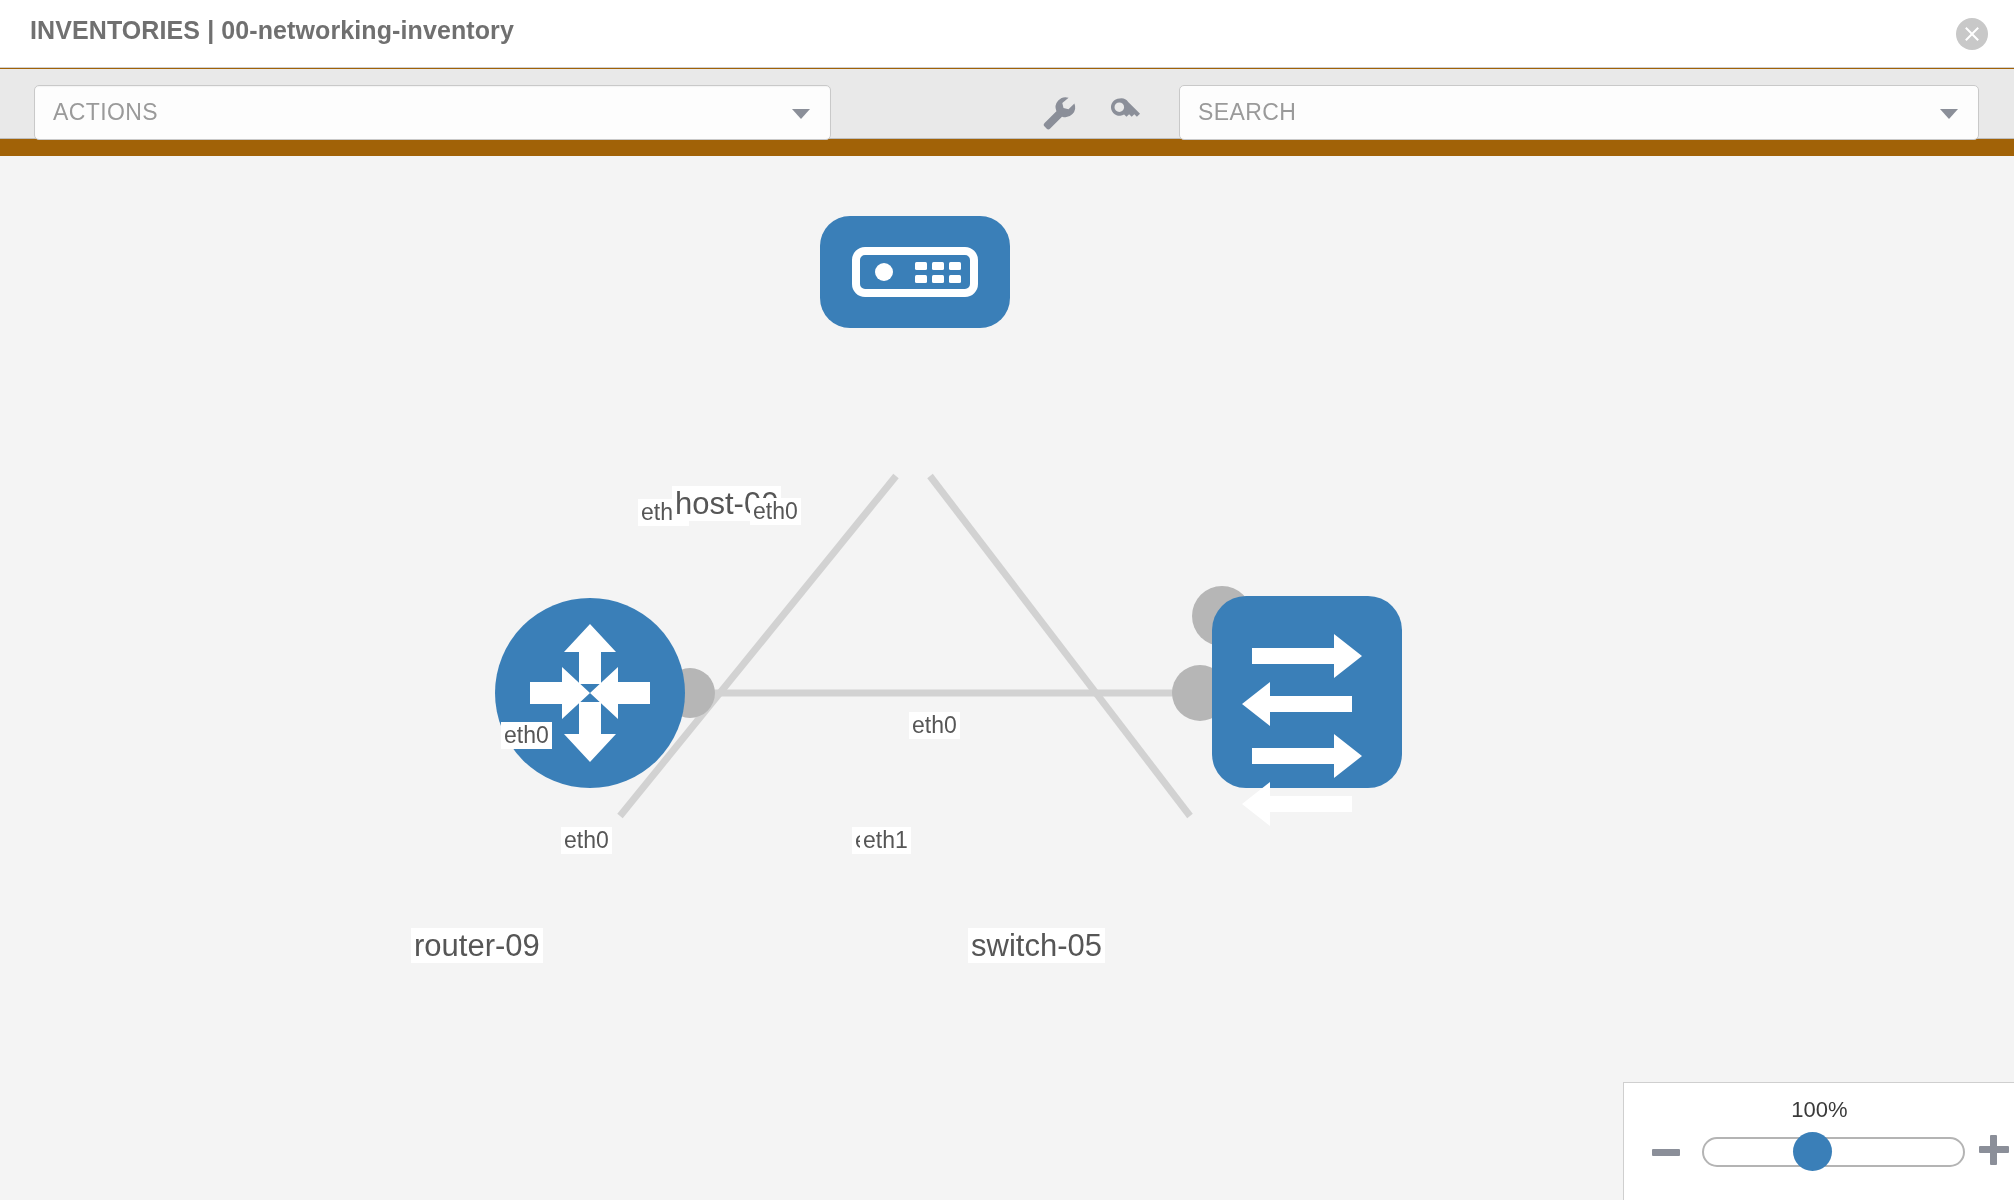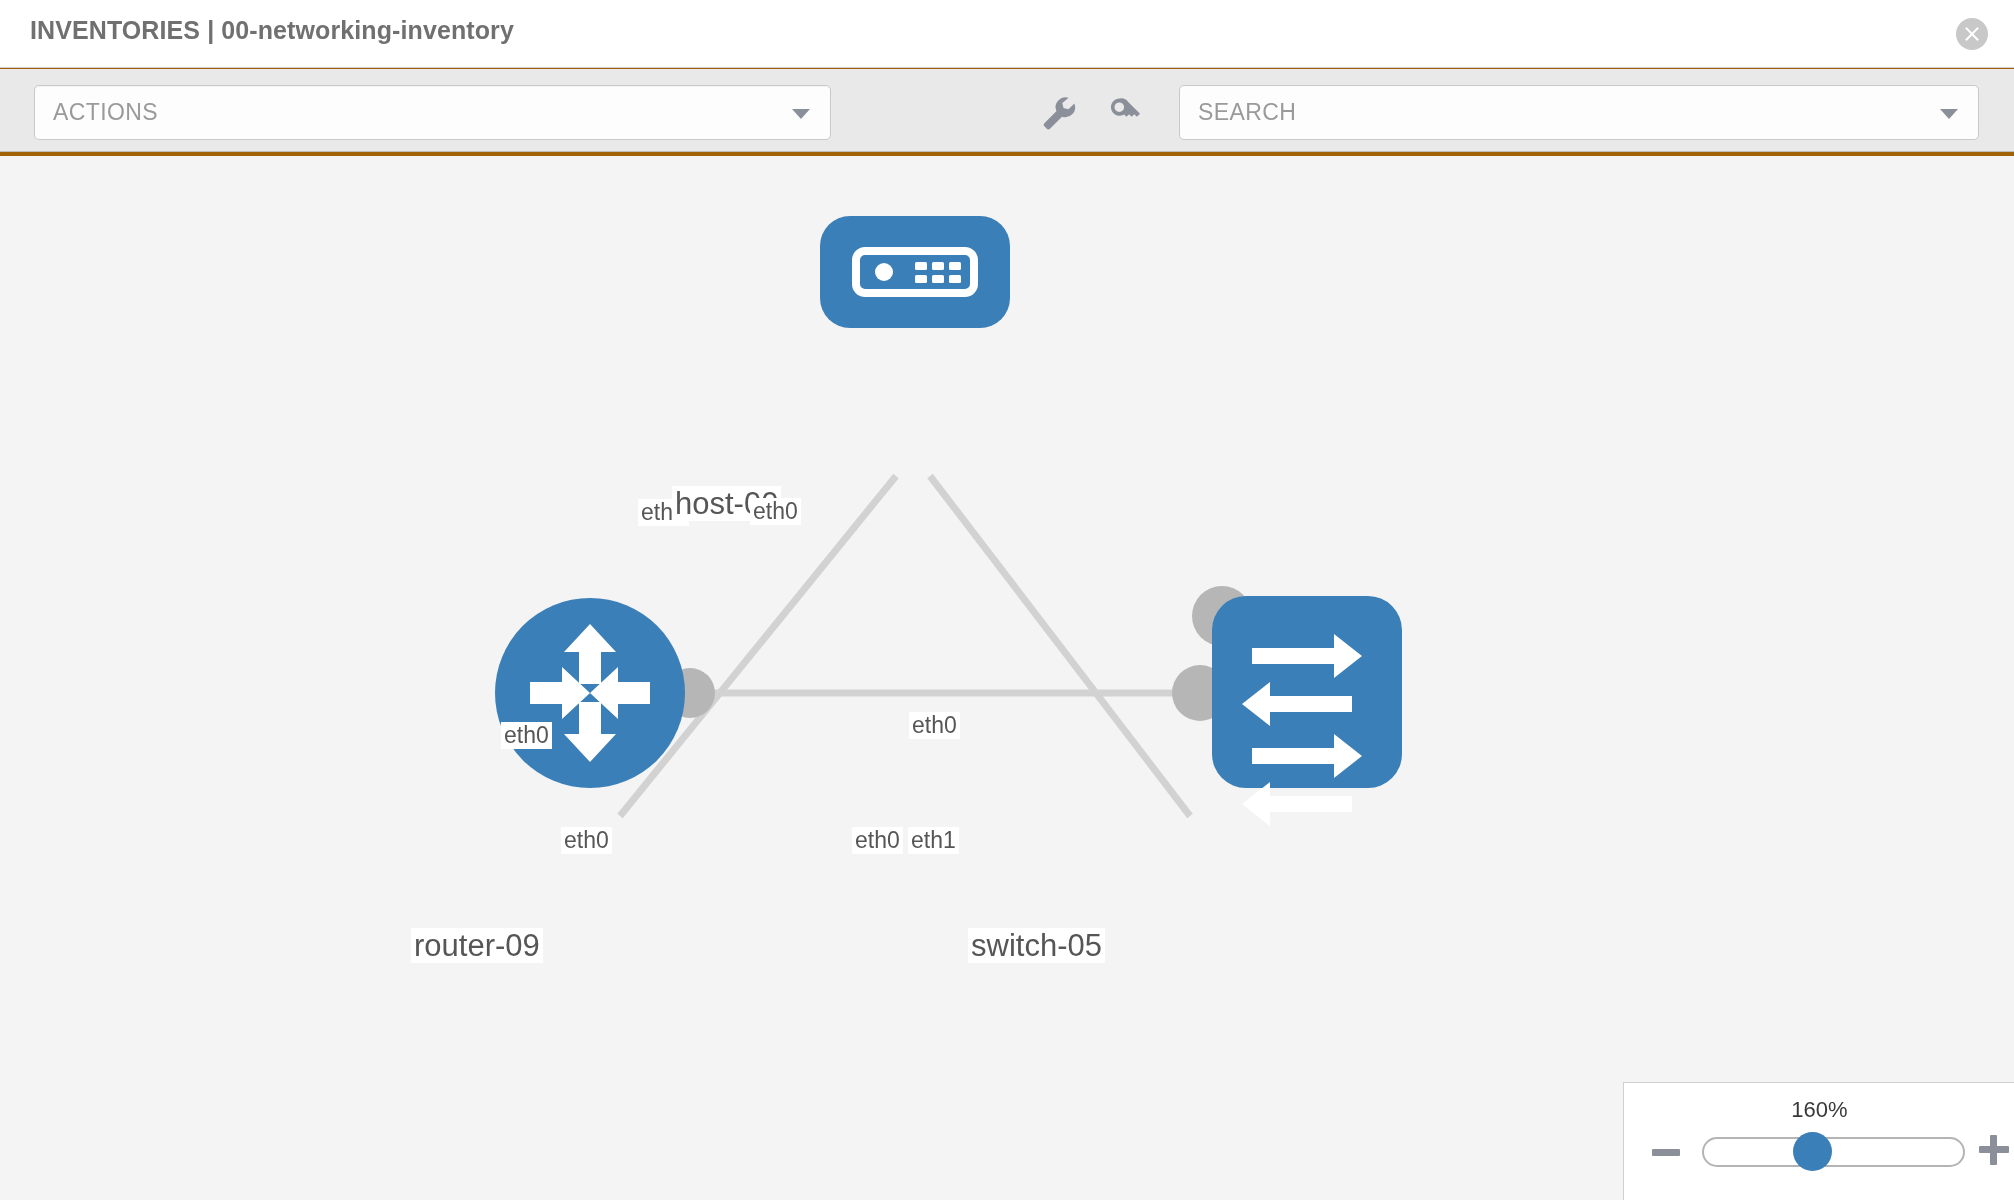--- a/index.html
+++ b/index.html
@@ -42,21 +42,21 @@
     border-radius: 50%;
     background: #c8c8c8;
     cursor: pointer;
   }
   .close-btn svg { display: block; }
 
   
   .toolbar {
     position: absolute;
     left: 0; top: 69px;
-    width: 2014px; height: 83px;
+    width: 2014px; height: 70px;
     background: #e9e9e9;
     border-bottom: 1px solid #bdbdbd;
   }
   .actions-select {
     position: absolute;
     left: 34px; top: 16px;
     width: 797px; height: 55px;
     background: #fdfdfd;
     border: 1px solid #c9c9c9;
     border-radius: 5px;
@@ -306,27 +306,27 @@
 
     <div class="nodelabel small" style="left:638px; top:343px;">eth0</div>
     <div class="nodelabel big" style="left:672px; top:330px;">host-00</div>
     <div class="nodelabel small" style="left:750px; top:342px;">eth0</div>
 
     <div class="nodelabel small" style="left:501px; top:566px;">eth0</div>
     <div class="nodelabel small" style="left:909px; top:556px;">eth0</div>
 
     <div class="nodelabel small" style="left:561px; top:671px;">eth0</div>
     <div class="nodelabel small" style="left:852px; top:671px;">eth0</div>
-    <div class="nodelabel small" style="left:908px; top:671px;">eth1</div>
+    <div class="nodelabel small" style="left:860px; top:671px;">eth1</div>
 
     <div class="nodelabel big" style="left:411px; top:772px;">router-09</div>
     <div class="nodelabel big" style="left:968px; top:772px;">switch-05</div>
   </div>
 
   <div class="zoompanel">
-    <div class="zoom-pct">160%</div>
+    <div class="zoom-pct">100%</div>
     <div class="zoom-minus"></div>
     <div class="zoom-track"></div>
     <div class="zoom-thumb"></div>
     <div class="zoom-plus"></div>
   </div>
 
 </div>
 
 </body></html>

